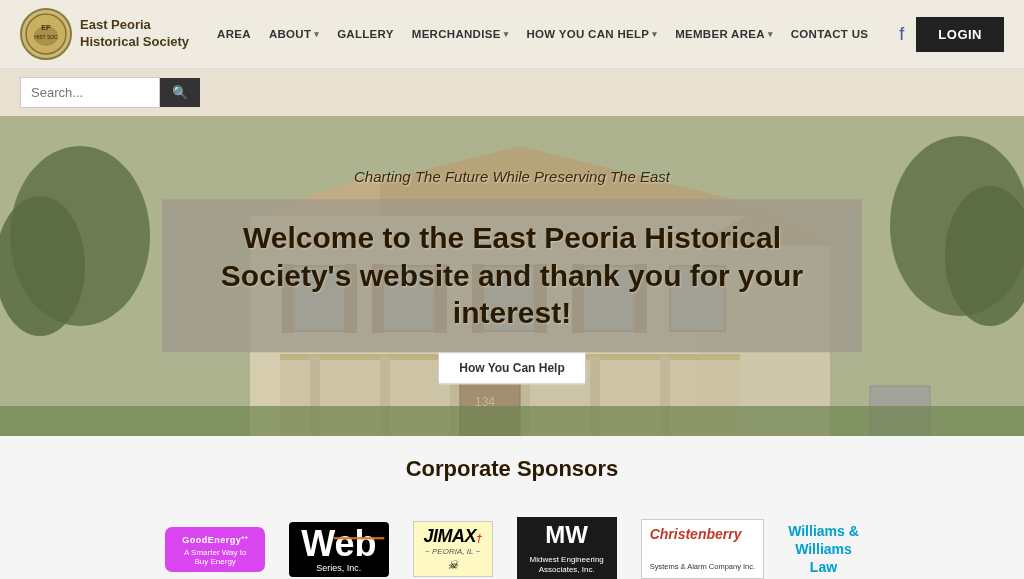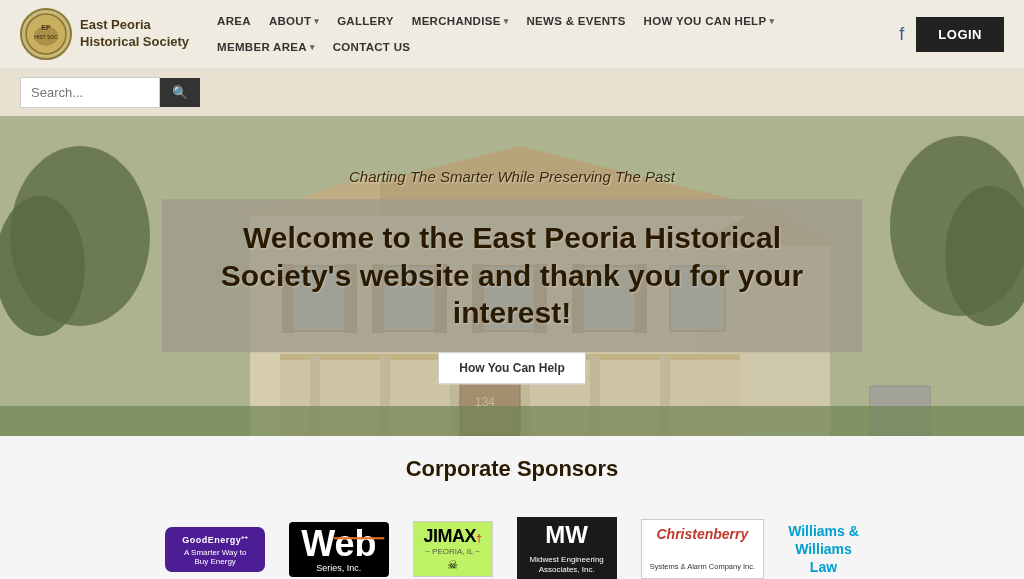--- a/index.html
+++ b/index.html
@@ -181,21 +181,21 @@
       flex-wrap: wrap;
     }
     
     .sponsor-logo {
       display: flex;
       align-items: center;
       justify-content: center;
       height: 60px;
     }
     .sponsor-good-energy {
-      background: #4c1d95;
+      background: #d946ef;
       color: #fff;
       padding: 6px 14px;
       font-size: 11px;
       font-weight: bold;
       border-radius: 7px;
       width: 100px;
       text-align: center;
     }
     .sponsor-williams {
       color: #00a0d0;
@@ -228,21 +228,20 @@
     <div class="nav-item">AREA</div>
     <div class="nav-item">
       <span>ABOUT</span>
       <span class="nav-arrow">▾</span>
     </div>
     <div class="nav-item">GALLERY</div>
     <div class="nav-item">
       <span>MERCHANDISE</span>
       <span class="nav-arrow">▾</span>
     </div>
-    <div class="nav-item">NEWS &amp; EVENTS</div>
     <div class="nav-item">
       <span>HOW YOU CAN HELP</span>
       <span class="nav-arrow">▾</span>
     </div>
     <div class="nav-item">
       <span>MEMBER AREA</span>
       <span class="nav-arrow">▾</span>
     </div>
     <div class="nav-item">CONTACT US</div>
   </nav>
@@ -311,21 +310,21 @@
 
       <text x="475" y="290" font-size="12" fill="#c8c0a0">134</text>
 
       <rect x="870" y="270" width="60" height="50" fill="#9aa0a0" stroke="#808888" stroke-width="1"></rect>
 
       <rect x="0" y="290" width="1024" height="30" fill="#4a7030" opacity="0.7"></rect>
     </svg>
   </div>
   <div class="hero-overlay"></div>
   <div class="hero-content">
-    <div class="hero-subtitle">Charting The Smarter While Preserving The Past</div>
+    <div class="hero-subtitle">Charting The Future While Preserving The East</div>
     <div class="hero-title-band">
       <div class="hero-title">Welcome to the East Peoria Historical Society's website and thank you for your interest!</div>
     </div>
     <button class="how-btn">How You Can Help</button>
   </div>
 </div>
 
 <div class="sponsors-section">
   <div class="sponsors-title">Corporate Sponsors</div>
   <div class="sponsors-row">
@@ -339,38 +338,38 @@
 
     <div class="sponsor-logo">
       <div style="position:relative; background:#000; color:#fff; border-radius:4px; padding:4px 12px; overflow:hidden;">
         <div style="position:absolute;top:2px;right:4px;color:#e87020;font-size:18px;font-weight:bold;">⸻</div>
         <div style="font-family: Impact, Arial Black, sans-serif; font-size:36px; font-weight:900; line-height:1;">Web</div>
         <div style="font-size:9px;text-align:center;margin-top:1px;">Series, Inc.</div>
       </div>
     </div>
 
     <div class="sponsor-logo">
-      <div style="background:#bef264;border:1px solid #ccc;padding:4px 10px;text-align:center;">
+      <div style="background:#fef9c3;border:1px solid #ccc;padding:4px 10px;text-align:center;font-style:italic;">
         <div style="font-size:18px;font-weight:900;color:#000;letter-spacing:-0.5px;">JIMAX<span style="font-size:11px;color:#e83020;">†</span></div>
         <div style="font-size:8px;color:#555;">~ PEORIA, IL ~</div>
         <div style="display:flex;align-items:center;justify-content:center;margin-top:2px;">
           <span style="font-size:12px;color:#000;">☠</span>
         </div>
       </div>
     </div>
 
     <div class="sponsor-logo">
       <div style="background:#1a1a1a;color:#fff;padding:6px 10px;text-align:center;min-width:100px;">
         <div style="font-size:24px;font-weight:900;line-height:1;">MW</div>
         <div style="font-size:8px;line-height:1.3;margin-top:8px;">Midwest Engineering<br>Associates, Inc.</div>
       </div>
     </div>
 
     <div class="sponsor-logo">
-      <div style="background:#fff;border:1px solid #ccc;padding:6px 8px;text-align:center;min-width:105px;">
+      <div style="background:#fff;border:1px solid #ccc;padding:6px 8px;text-align:left;min-width:105px;">
         <div style="font-size:14px;font-weight:bold;color:#c0392b;font-style:italic;">Christenberry</div>
         <div style="font-size:7.5px;color:#333;line-height:1.3;margin-top:20px;">Systems &amp; Alarm Company Inc.</div>
       </div>
     </div>
 
     <div class="sponsor-logo">
       <div class="sponsor-williams">
         Williams &amp;<br>Williams<br>Law
       </div>
     </div>

